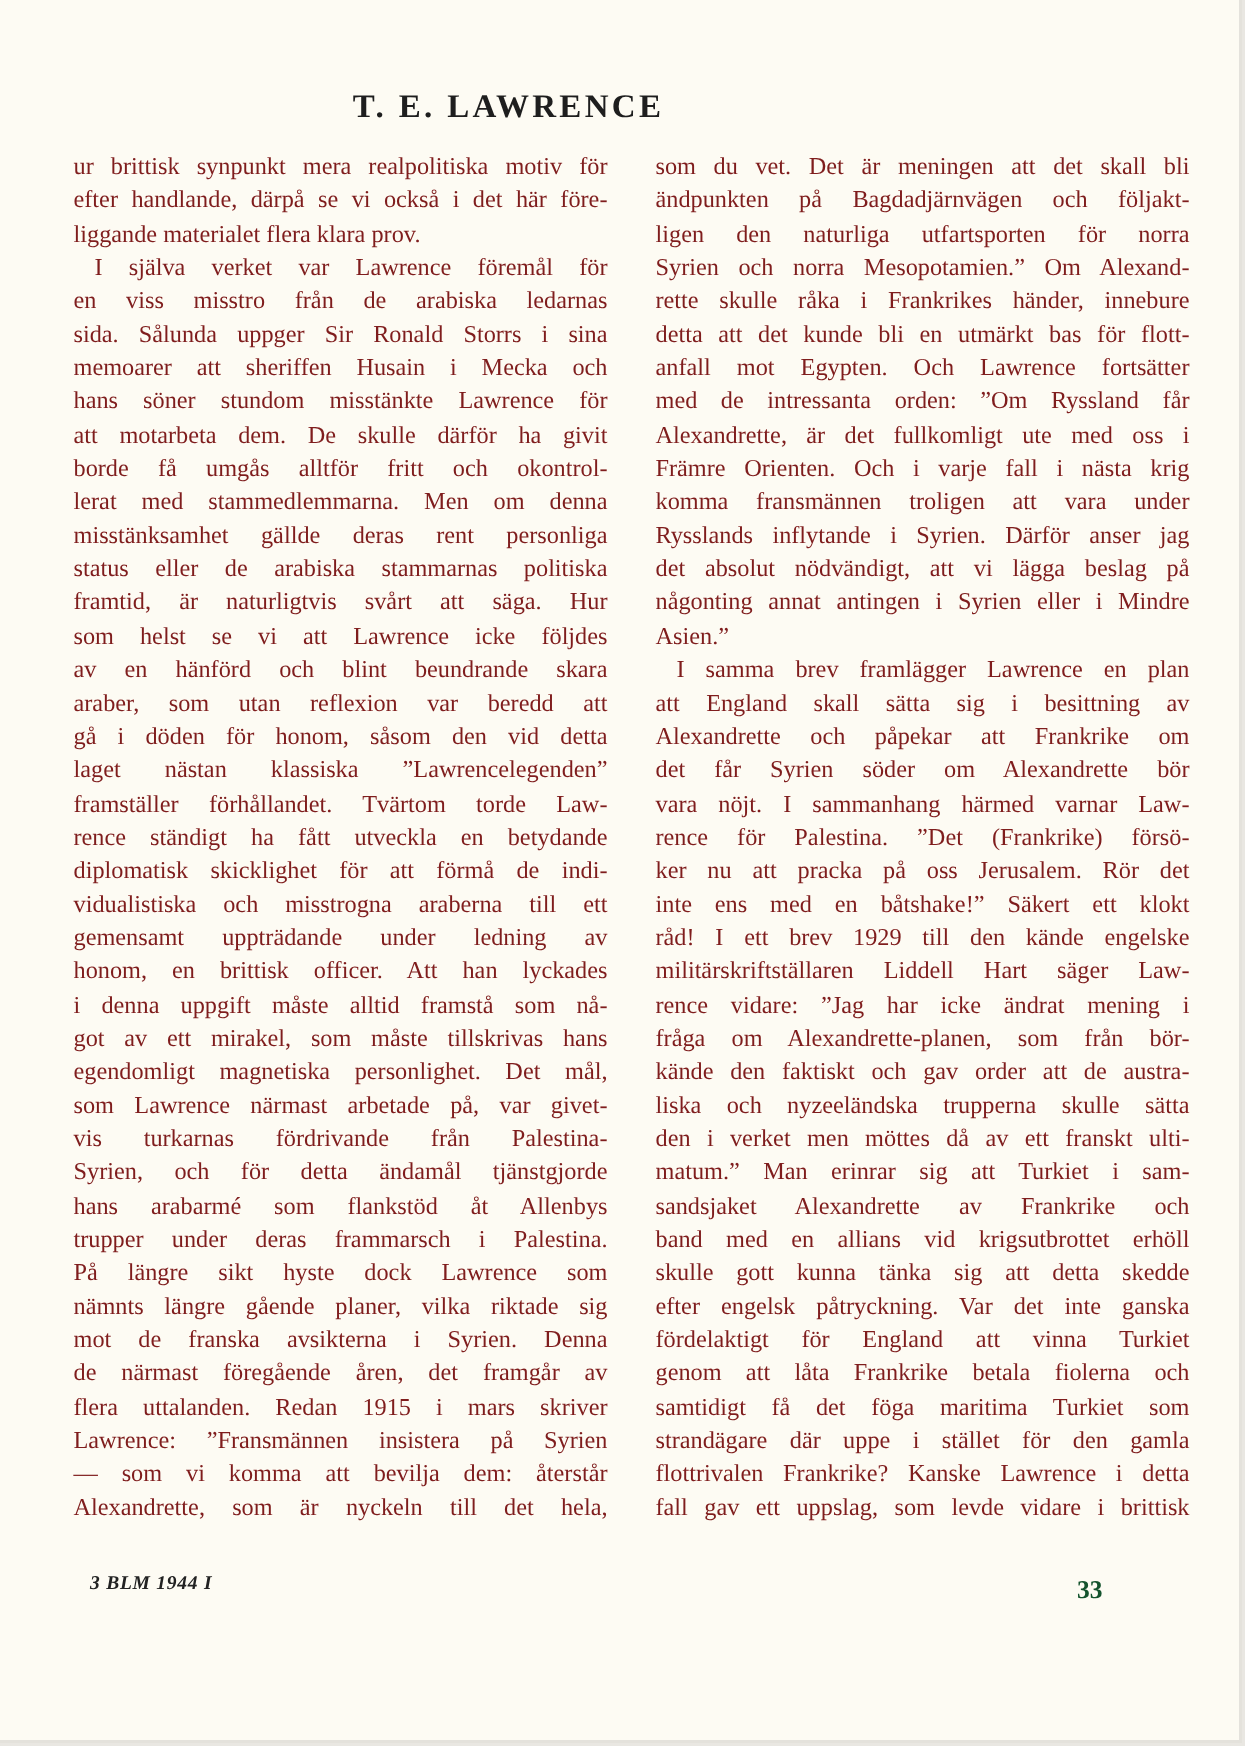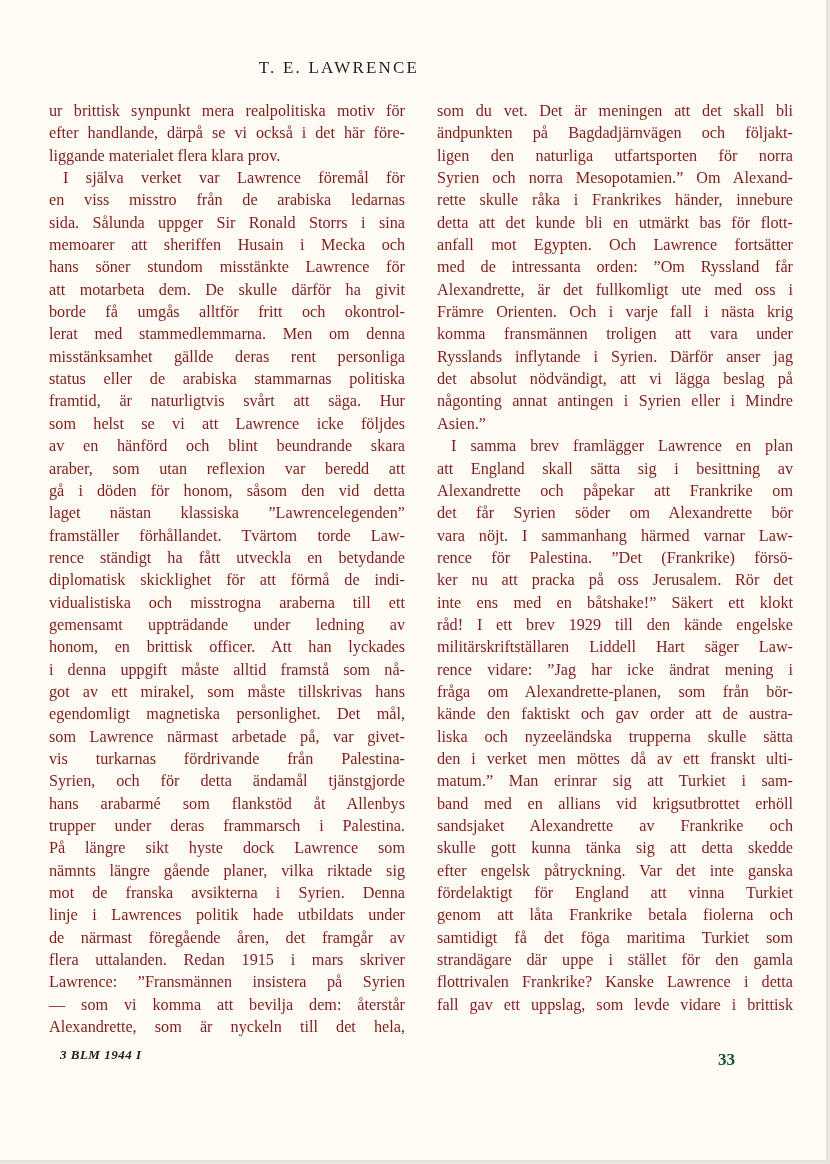--- a/index.html
+++ b/index.html
@@ -11,22 +11,23 @@
   .page {
     position: absolute; left: 0; top: 0;
     width: 826px; height: 1160px;
     background: #fdfbf3;
     border-right: 2px solid #e4e2dc;
     border-bottom: 2px solid #e4e2dc;
   }
   .running-head {
     position: absolute; left: 0; width: 678px; top: 58px;
     text-align: center;
-    font-size: 17px; letter-spacing: 2.2px;
+    font-size: 22px; letter-spacing: 2.2px;
     color: #1e1e1e;
+    font-weight: bold;
   }
   .col {
     position: absolute; top: 100px; width: 356px;
     font-size: 16.2px; line-height: 22.35px; color: #7f1d1d;
   }
   .col.left { left: 49px; }
   .col.right { left: 425px; margin-left: 12px; }
   .line {
     display: block; white-space: nowrap;
     text-align: justify; text-align-last: justify;
@@ -80,21 +81,20 @@
       <span class="line">got av ett mirakel, som måste tillskrivas hans</span>
       <span class="line">egendomligt magnetiska personlighet. Det mål,</span>
       <span class="line">som Lawrence närmast arbetade på, var givet-</span>
       <span class="line">vis turkarnas fördrivande från Palestina-</span>
       <span class="line">Syrien, och för detta ändamål tjänstgjorde</span>
       <span class="line">hans arabarmé som flankstöd åt Allenbys</span>
       <span class="line">trupper under deras frammarsch i Palestina.</span>
       <span class="line">På längre sikt hyste dock Lawrence som</span>
       <span class="line">nämnts längre gående planer, vilka riktade sig</span>
       <span class="line">mot de franska avsikterna i Syrien. Denna</span>
-      <span class="line">linje i Lawrences politik hade utbildats under</span>
       <span class="line">de närmast föregående åren, det framgår av</span>
       <span class="line">flera uttalanden. Redan 1915 i mars skriver</span>
       <span class="line">Lawrence: ”Fransmännen insistera på Syrien</span>
       <span class="line">— som vi komma att bevilja dem: återstår</span>
       <span class="line">Alexandrette, som är nyckeln till det hela,</span>
     </div>
   <div class="col right" id="col-right">
       <span class="line">som du vet. Det är meningen att det skall bli</span>
       <span class="line">ändpunkten på Bagdadjärnvägen och följakt-</span>
       <span class="line">ligen den naturliga utfartsporten för norra</span>
@@ -119,22 +119,22 @@
       <span class="line">ker nu att pracka på oss Jerusalem. Rör det</span>
       <span class="line">inte ens med en båtshake!” Säkert ett klokt</span>
       <span class="line">råd! I ett brev 1929 till den kände engelske</span>
       <span class="line">militärskriftställaren Liddell Hart säger Law-</span>
       <span class="line">rence vidare: ”Jag har icke ändrat mening i</span>
       <span class="line">fråga om Alexandrette-planen, som från bör-</span>
       <span class="line">kände den faktiskt och gav order att de austra-</span>
       <span class="line">liska och nyzeeländska trupperna skulle sätta</span>
       <span class="line">den i verket men möttes då av ett franskt ulti-</span>
       <span class="line">matum.” Man erinrar sig att Turkiet i sam-</span>
+      <span class="line">sandsjaket Alexandrette av Frankrike och</span>
       <span class="line">band med en allians vid krigsutbrottet erhöll</span>
-      <span class="line">sandsjaket Alexandrette av Frankrike och</span>
       <span class="line">skulle gott kunna tänka sig att detta skedde</span>
       <span class="line">efter engelsk påtryckning. Var det inte ganska</span>
       <span class="line">fördelaktigt för England att vinna Turkiet</span>
       <span class="line">genom att låta Frankrike betala fiolerna och</span>
       <span class="line">samtidigt få det föga maritima Turkiet som</span>
       <span class="line">strandägare där uppe i stället för den gamla</span>
       <span class="line">flottrivalen Frankrike? Kanske Lawrence i detta</span>
       <span class="line">fall gav ett uppslag, som levde vidare i brittisk</span>
     </div>
 

